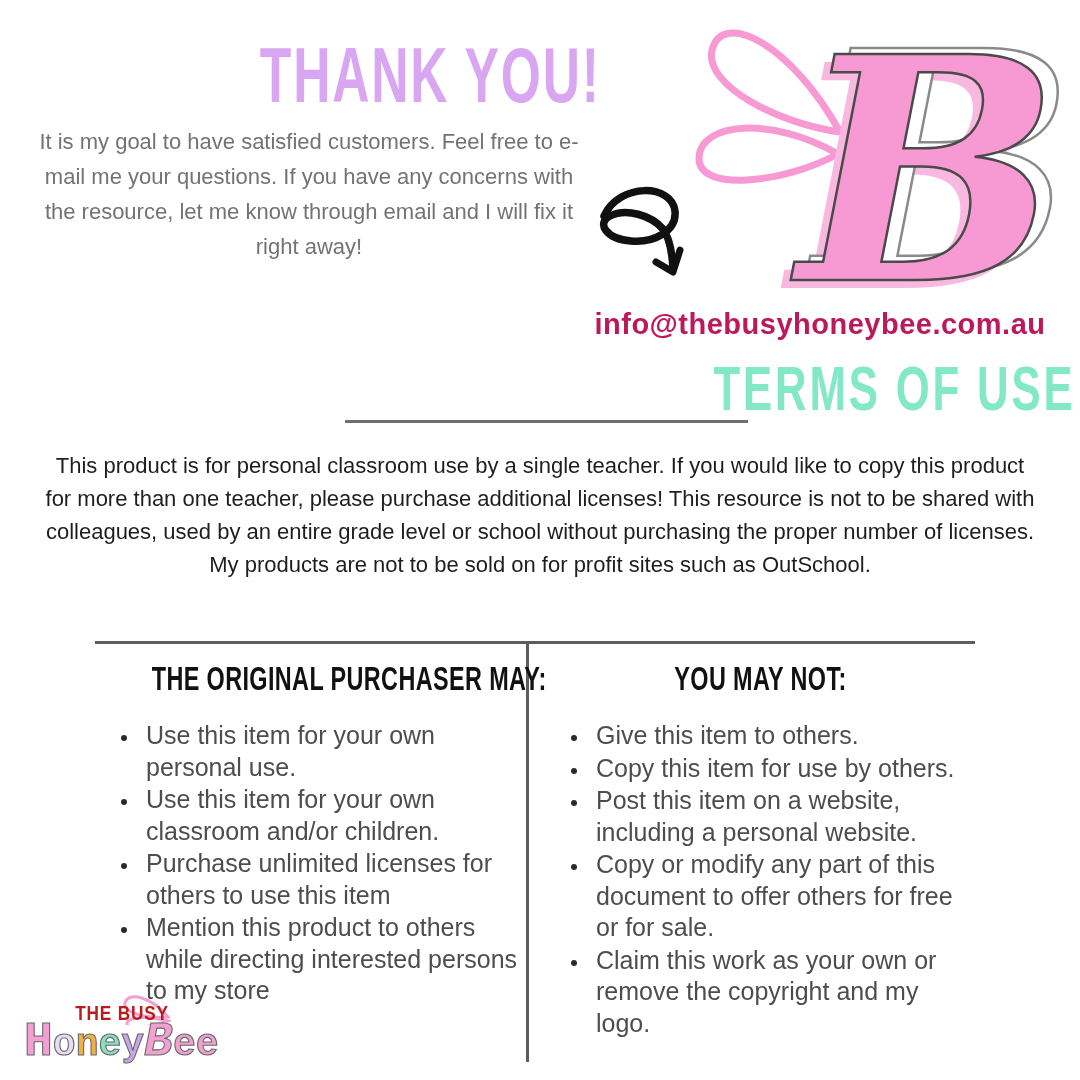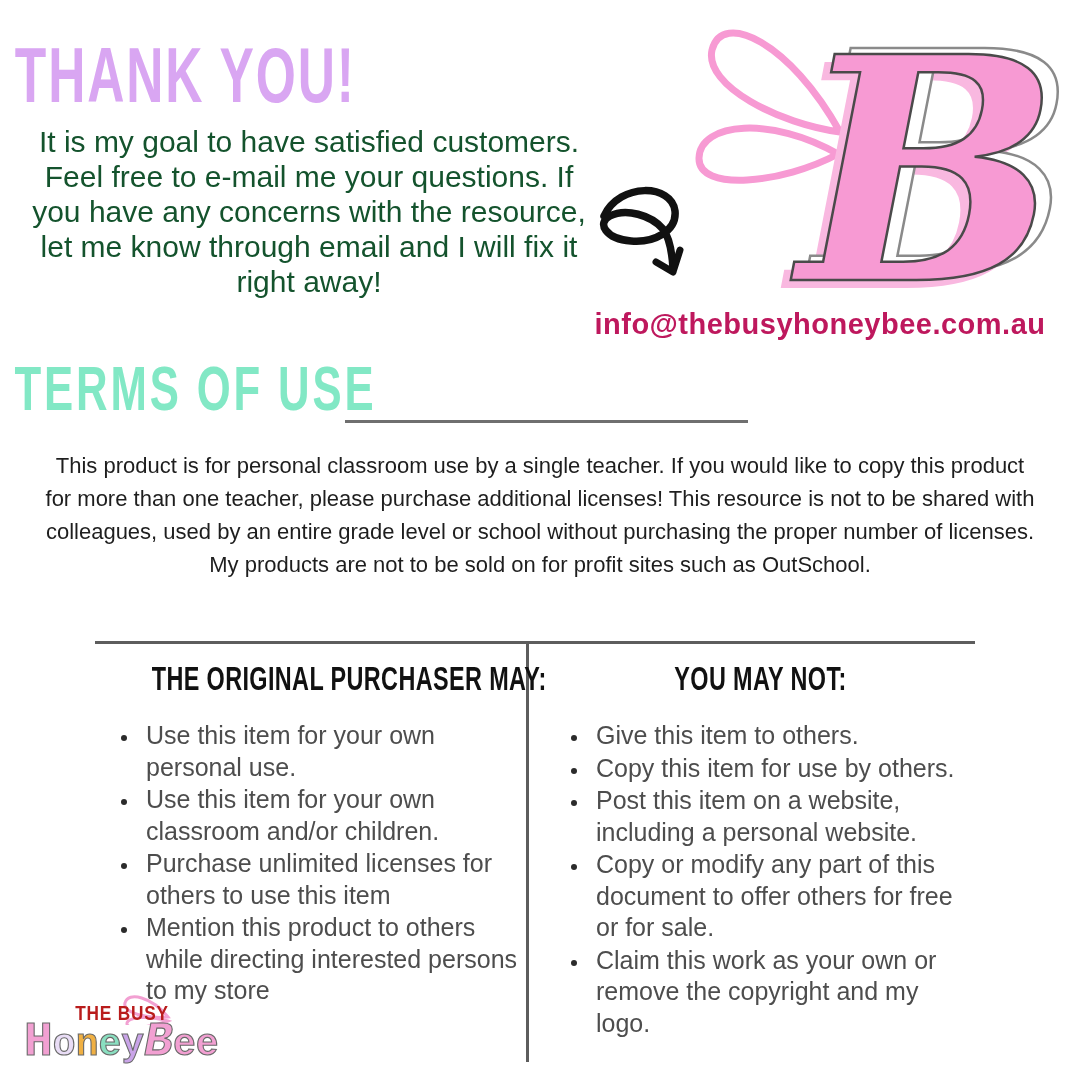--- a/index.html
+++ b/index.html
@@ -1,33 +1,33 @@
 <!DOCTYPE html>
 <html><head>
 <meta charset="utf-8">
 <style>
   html,body{margin:0;padding:0;background:#ffffff;}
   #page{
     position:relative;width:1080px;height:1080px;background:#ffffff;overflow:hidden;
     font-family:"Liberation Sans", sans-serif;color:#1f1f1f;
   }
   
-  .display-title{position:absolute;text-align:left;}
+  .display-title{position:absolute;text-align:right;}
   .display-title .stretch{
     display:inline-block;font-weight:bold;transform-origin:center top;
     font-family:"Liberation Sans", sans-serif;white-space:nowrap;
   }
   #thank-title{left:0;top:30px;width:616px;}
   #thank-title .stretch{font-size:56px;letter-spacing:2px;transform:scale(0.92,1.38);color:#d9a6f2;}
   #terms-title{left:5px;top:352px;width:1080px;}
   #terms-title .stretch{font-size:46px;letter-spacing:3px;transform:scale(0.95,1.35);color:#82e8c5;}
   #terms-underline{position:absolute;left:345px;top:420px;width:403px;height:3px;background:#6f6f6f;}
   
   .para{position:absolute;text-align:center;}
-  #thank-body{left:28px;top:124px;width:562px;font-size:30px;line-height:35px;color:#14532d;}
+  #thank-body{left:28px;top:124px;width:562px;font-size:22px;line-height:35px;color:#737373;}
   #terms-body{left:42px;top:449px;width:996px;font-size:22px;line-height:33px;color:#1e1e1e;}
   
   #email{
     position:absolute;left:585px;top:308px;width:470px;text-align:center;
     font-size:29px;font-weight:bold;letter-spacing:0.5px;color:#be185d;
   }
   
   #arrow{position:absolute;left:588px;top:178px;width:112px;height:112px;}
   
   #b-logo{position:absolute;left:688px;top:2px;width:300px;height:305px;}

